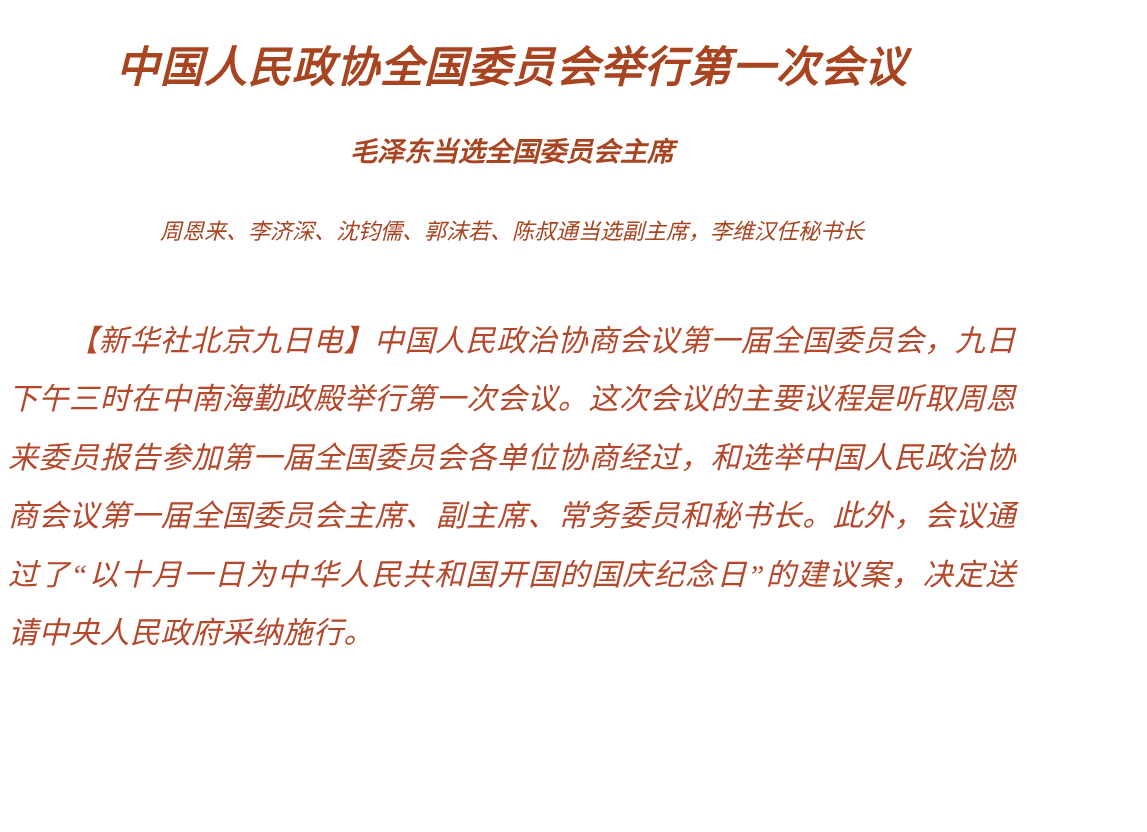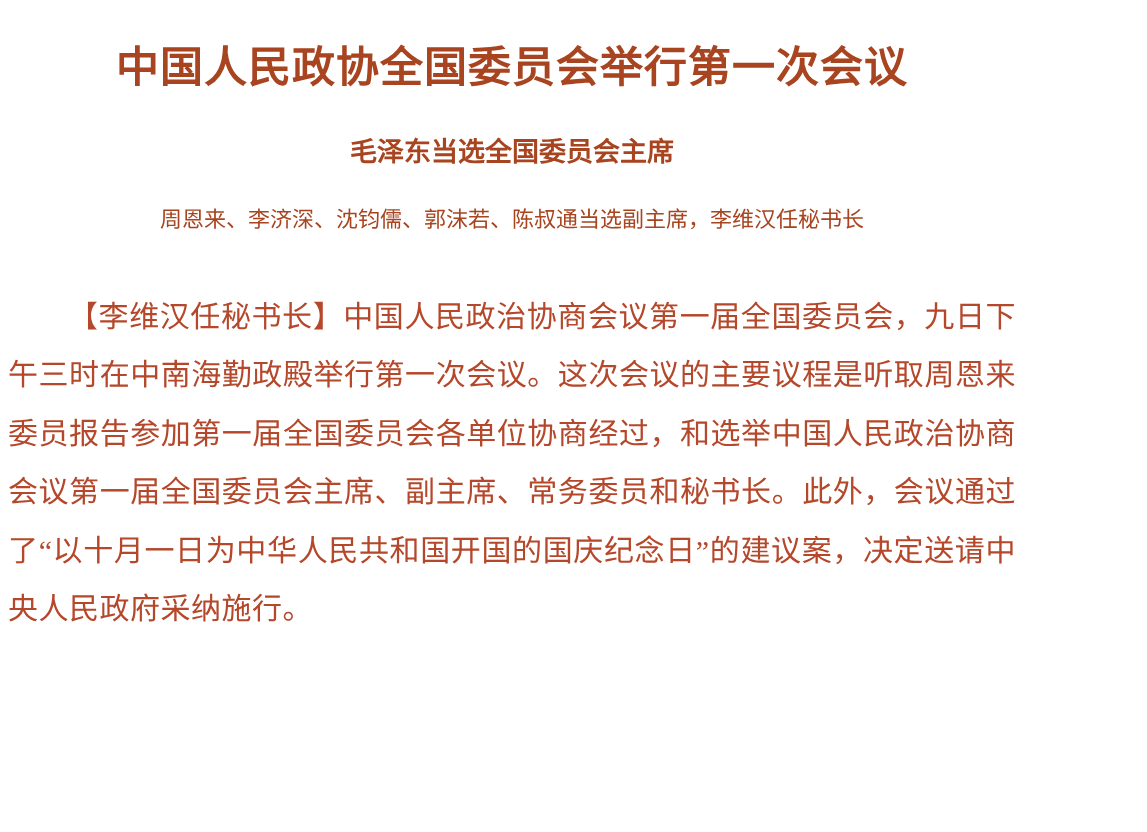--- a/index.html
+++ b/index.html
@@ -13,20 +13,21 @@
     font-family: "Liberation Serif", "DejaVu Serif", serif;
     color: #b5472a;
     overflow: hidden;
   }
   .page {
     width: 1024px;
     height: 832px;
     box-sizing: border-box;
     padding: 0;
     position: relative;
+    font-style: italic;
   }
   .headline {
     text-align: center;
     font-size: 43px;
     font-weight: bold;
     letter-spacing: 1px;
     color: #a8441f;
     margin: 0;
     padding-top: 42px;
     line-height: 1.2;
@@ -41,21 +42,21 @@
     line-height: 1.3;
   }
   .kicker-group {
     padding-top: 26px;
   }
   .kicker {
     text-align: center;
     font-size: 22px;
     color: #a8441f;
     line-height: 1.45;
-    margin: 0;
+    margin: 12px;
   }
   .kicker.bold {
     font-weight: bold;
   }
   .body-wrap {
     padding: 52px 8px 0 8px;
   }
   .body-text {
     font-size: 30px;
     line-height: 1.95;
@@ -74,16 +75,16 @@
 
   <h1 class="headline">中国人民政协全国委员会举行第一次会议</h1>
 
   <h2 class="subhead">毛泽东当选全国委员会主席</h2>
 
   <div class="kicker-group">
     <p class="kicker">周恩来、李济深、沈钧儒、郭沫若、陈叔通当选副主席，李维汉任秘书长</p>
   </div>
 
   <div class="body-wrap">
-    <p class="body-text">【李维汉任秘书长】中国人民政治协商会议第一届全国委员会，九日下午三时在中南海勤政殿举行第一次会议。这次会议的主要议程是听取周恩来委员报告参加第一届全国委员会各单位协商经过，和选举中国人民政治协商会议第一届全国委员会主席、副主席、常务委员和秘书长。此外，会议通过了“以十月一日为中华人民共和国开国的国庆纪念日”的建议案，决定送请中央人民政府采纳施行。</p>
+    <p class="body-text">【新华社北京九日电】中国人民政治协商会议第一届全国委员会，九日下午三时在中南海勤政殿举行第一次会议。这次会议的主要议程是听取周恩来委员报告参加第一届全国委员会各单位协商经过，和选举中国人民政治协商会议第一届全国委员会主席、副主席、常务委员和秘书长。此外，会议通过了“以十月一日为中华人民共和国开国的国庆纪念日”的建议案，决定送请中央人民政府采纳施行。</p>
   </div>
 
 </div>
 
 </body></html>

